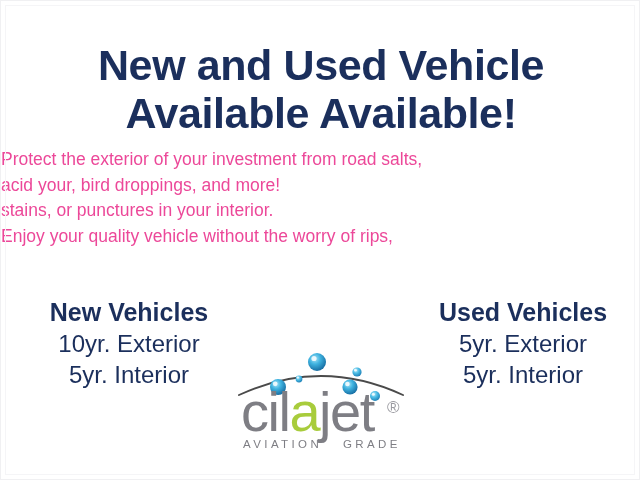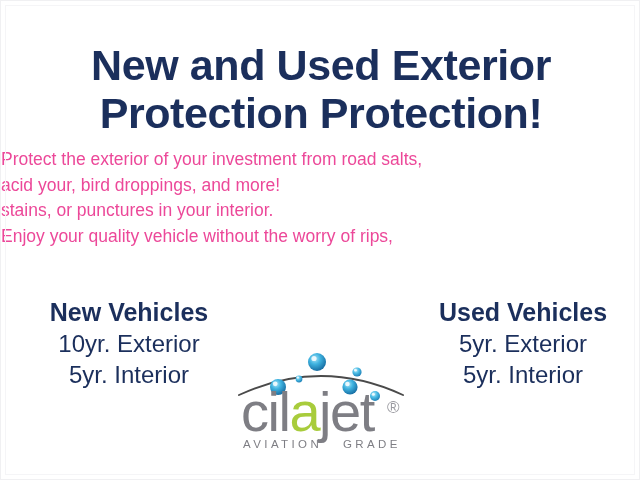--- a/index.html
+++ b/index.html
@@ -92,22 +92,22 @@
     height: 108px;
   }
   .logo svg { display: block; width: 168px; height: 108px; }
 </style>
 </head>
 <body>
 
 <div id="ad">
 
   <div class="headline">
-    <span class="headline-line">New and Used Exterior</span>
-    <span class="headline-line">Protection Protection!</span>
+    <span class="headline-line">New and Used Vehicle</span>
+    <span class="headline-line">Available Available!</span>
   </div>
 
   <div class="body-copy">
     <span class="body-line">Protect the exterior of your investment from road salts,</span>
     <span class="body-line">acid your, bird droppings, and more!</span>
     <span class="body-line">stains, or punctures in your interior.</span>
     <span class="body-line">Enjoy your quality vehicle without the worry of rips,</span>
   </div>
 
   <div class="col col-left">

